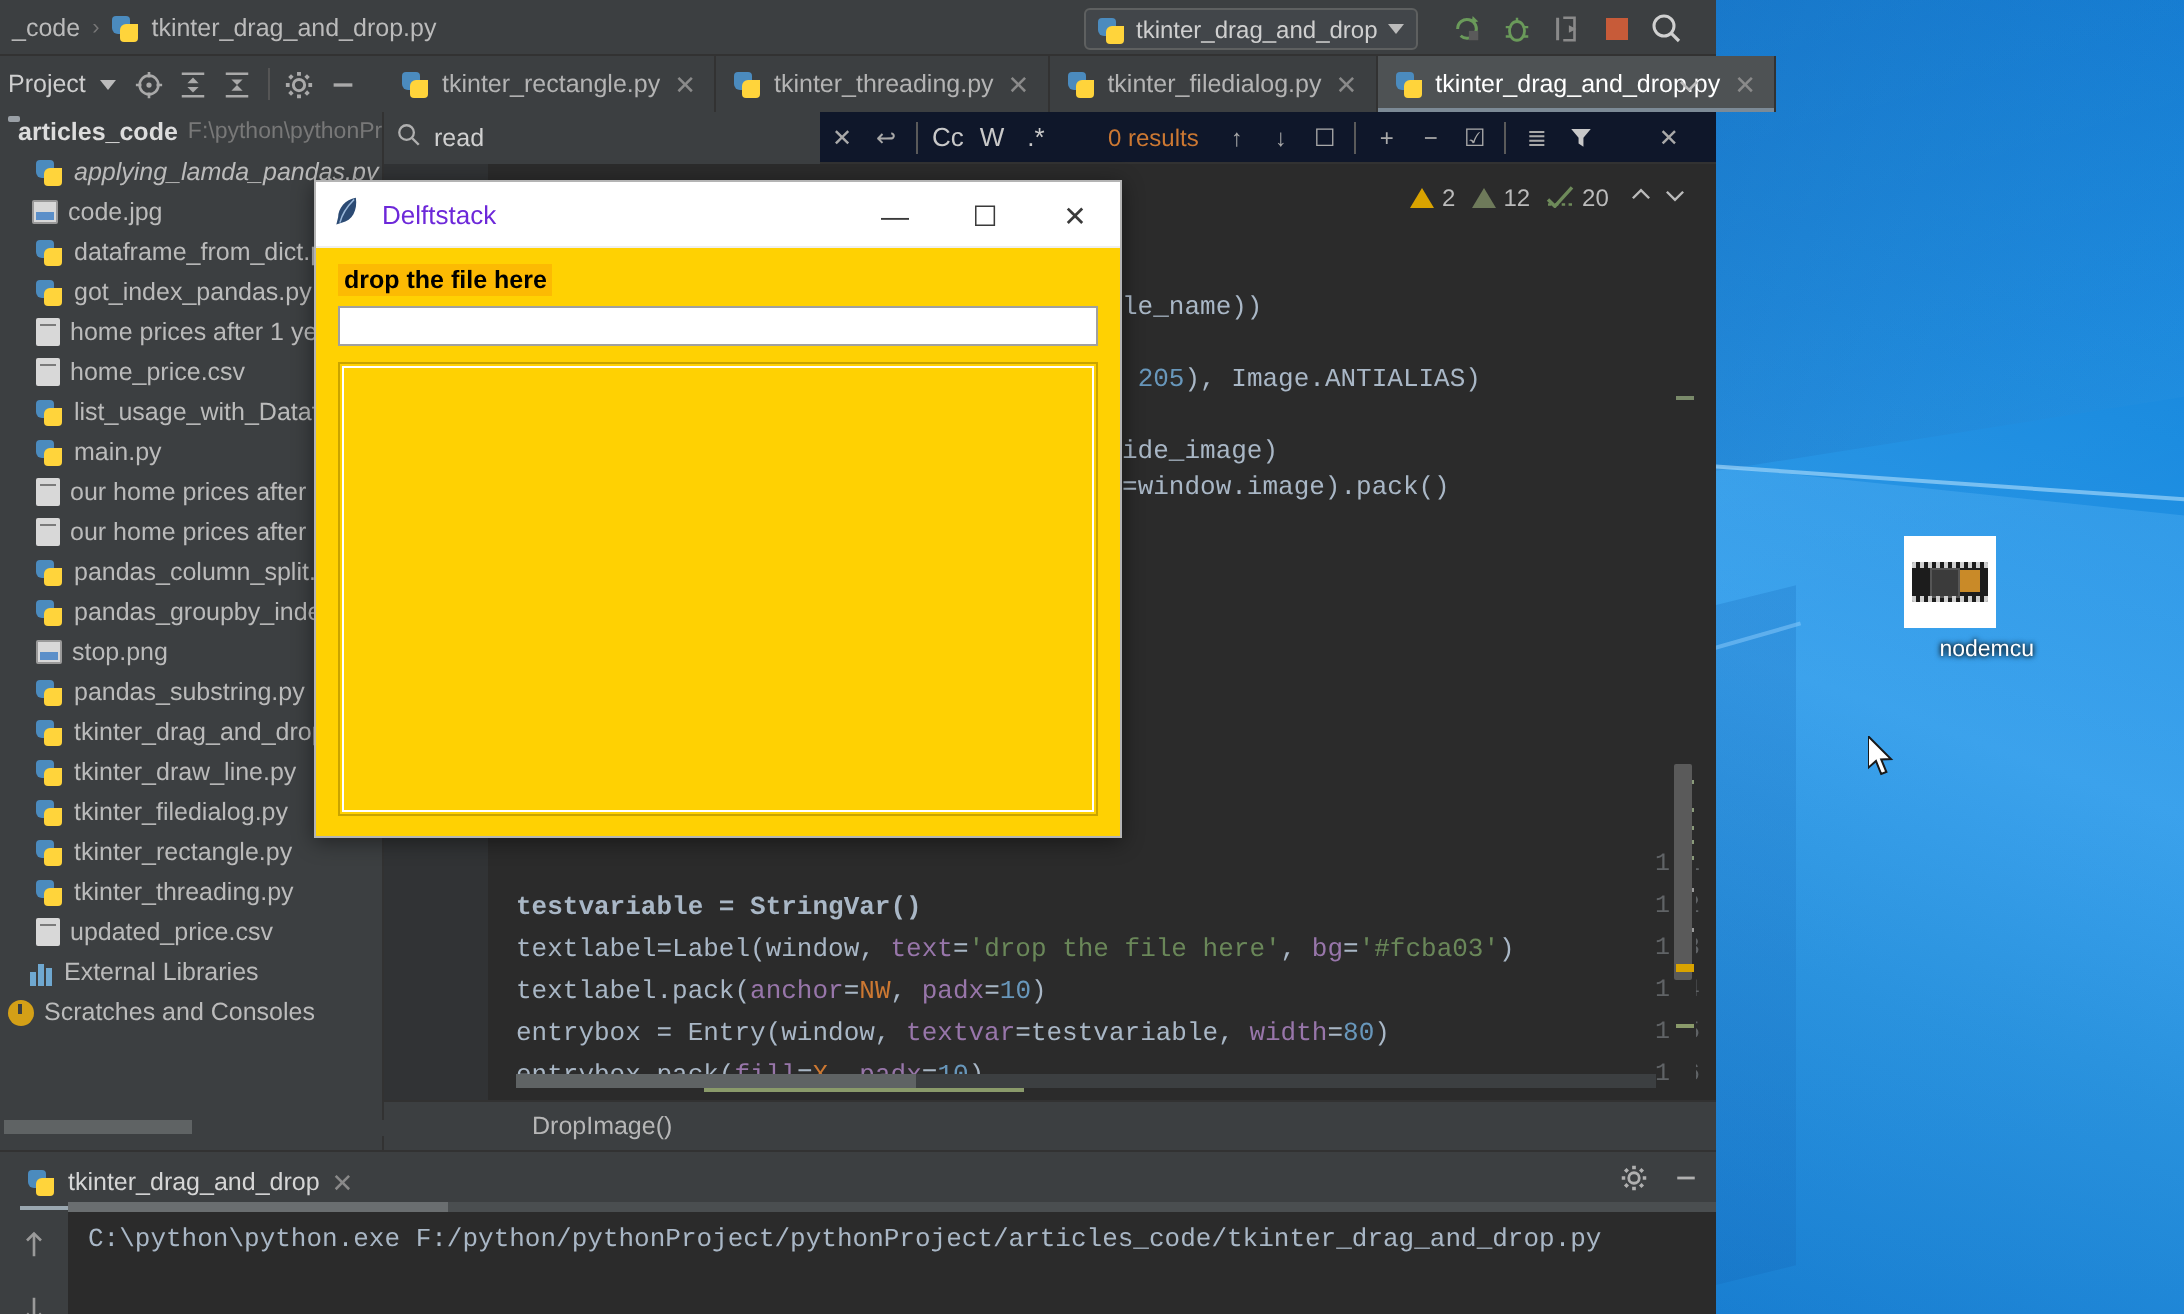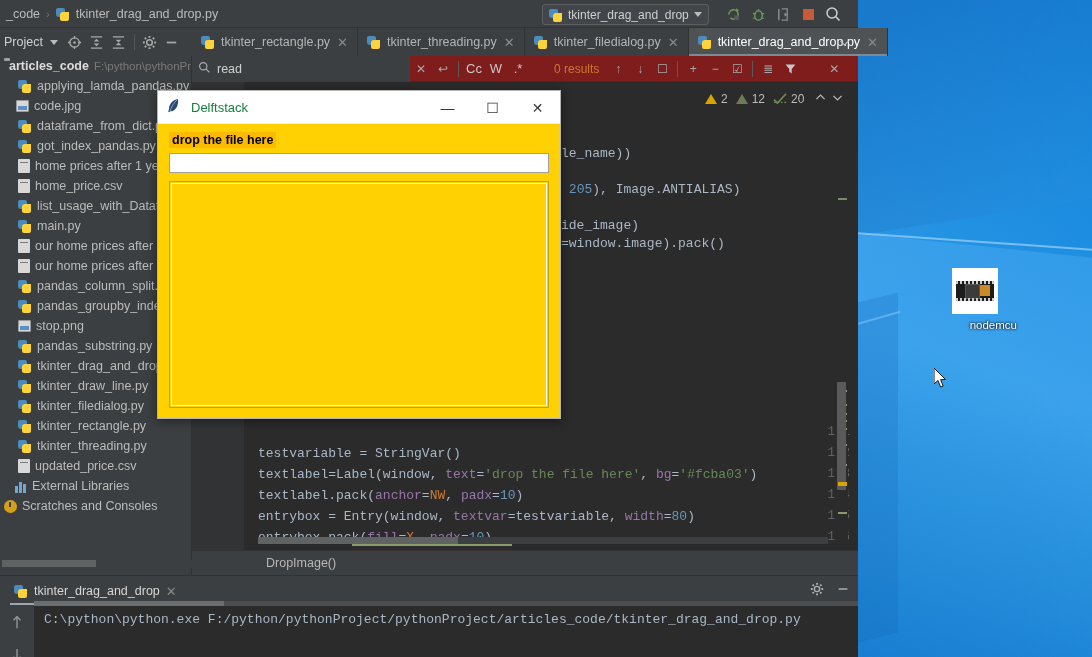--- a/index.html
+++ b/index.html
@@ -142,21 +142,21 @@
   .img-icon { width:13px;height:12px;background:#d8d8d8;border:1px solid #9a9a9a;border-radius:1px; position:relative; }
   .img-icon:after { content:""; position:absolute; left:1px; bottom:1px; width:9px;height:4px;background:#5b8fc9; }
   .lib-icon { width:12px; height:13px; display:flex; gap:1.5px; align-items:flex-end; }
   .lib-icon i { display:block; width:2.5px; background:#6fa8d0; }
   .clock-icon { width:13px;height:13px;border-radius:50%;background:#d4a017; position:relative; }
   .clock-icon:after{content:"";position:absolute;left:5px;top:2px;width:1.5px;height:5px;background:#3c3f41;}
 
   
   #findbar {
     position:absolute; left:192px; top:56px; width:666px; height:26px;
-    background:#7f1d1d; display:flex; align-items:center; border-bottom:1px solid #323232;
+    background:#0f172a; display:flex; align-items:center; border-bottom:1px solid #323232;
   }
   #find-input-wrap { width:218px; height:26px; background:#3c3f41; display:flex; align-items:center; gap:6px; padding:0 6px; }
   #find-text { color:#d0d0d0; font-size:12.5px; }
   .fb-icon { width:22px;height:22px;display:flex;align-items:center;justify-content:center;color:#a9a9a9;font-size:12px; }
   #find-results { color:#cc7832; font-size:12px; margin-left:25px; margin-right:8px; }
   .fb-sep { width:1px;height:16px;background:#5a5a5a;margin:0 4px; }
 
   
   #inspections {
     position:absolute; left:705px; top:88px; height:22px;
@@ -216,21 +216,21 @@
   
   #tk-window {
     position:absolute; left:157px; top:90px; width:404px; height:329px;
     background:#ffd102; border:1px solid #b4b4b4;
     box-shadow: 0 2px 10px rgba(0,0,0,.45);
   }
   #tk-title {
     height:33px; background:#ffffff; display:flex; align-items:center; padding-left:8px;
     border-bottom:1px solid #efefef;
   }
-  #tk-title .tk-name { color:#15803d; font-size:13px; margin-left:10px; }
+  #tk-title .tk-name { color:#6d28d9; font-size:13px; margin-left:10px; }
   #tk-wbtns { position:absolute; right:0; top:0; height:33px; display:flex; }
   #tk-wbtns div { width:45px; height:33px; display:flex; align-items:center; justify-content:center; color:#3a3a3a; font-size:14px; }
   #tk-label {
     position:absolute; left:11px; top:41px; background:#fcba03; color:#000000;
     font-size:12.5px; font-weight:bold; padding:1px 3px;
   }
   #tk-entry {
     position:absolute; left:11px; top:62px; width:380px; height:20px;
     background:#ffffff; border:1px solid #a0a0a0;
   }
@@ -399,21 +399,21 @@
       </svg>
   </div>
 
   <div id="project-panel">
     <div class="tree-row root">
       <span class="folder-icon"></span>
       <span class="name">articles_code</span>
       <span class="path">F:\python\pythonPr</span>
     </div>
     <div id="tree-items">
-        <div class="tree-row" style="padding-left: 18px;">
+        <div class="tree-row" style="padding-left: 18px; font-style: italic;">
           <span class="pyfile-icon">
             <i class="p1"></i>
             <i class="p2"></i>
           </span>
           <span class="name">applying_lamda_pandas.py</span>
         </div>
         <div class="tree-row" style="padding-left: 16px;">
           <span class="img-icon"></span>
           <span class="name">code.jpg</span>
         </div>
@@ -580,21 +580,21 @@
     <div id="gutter"></div>
     <div id="code-layer">
         <div class="codeline" style="top: 10px; left: 330px;"><span class="c">able</span></div>
         <div class="codeline" style="top: 28px; left: 330px;">()</div>
         <div class="codeline" style="top: 64px; left: 330px;">ow.file_name))</div>
         <div class="codeline" style="top: 100px; left: 330px;">(<span class="n">300</span>, <span class="n">205</span>), Image.ANTIALIAS)</div>
         <div class="codeline" style="top: 136px; left: 330px;">e(reside_image)</div>
         <div class="codeline" style="top: 154px; left: 330px;"><span class="d">image</span>=window.image).pack()</div>
         <div class="lineno" style="top: 343px;">121</div>
         <div class="lineno" style="top: 364px;">122</div>
-        <div class="codeline" style="top: 364px;">testvariable = StringVar()</div>
+        <div class="codeline" style="top: 364px; font-weight: bold;">testvariable = StringVar()</div>
         <div class="lineno" style="top: 385px;">123</div>
         <div class="codeline" style="top: 385px;">textlabel=Label(window, <span class="d">text</span>=<span class="s">'drop the file here'</span>, <span class="d">bg</span>=<span class="s">'#fcba03'</span>)</div>
         <div class="lineno" style="top: 406px;">124</div>
         <div class="codeline" style="top: 406px;">textlabel.pack(<span class="d">anchor</span>=<span class="k">NW</span>, <span class="d">padx</span>=<span class="n">10</span>)</div>
         <div class="lineno" style="top: 427px;">125</div>
         <div class="codeline" style="top: 427px;">entrybox = Entry(window, <span class="d">textvar</span>=testvariable, <span class="d">width</span>=<span class="n">80</span>)</div>
         <div class="lineno" style="top: 448px;">126</div>
         <div class="codeline" style="top: 448px;">entrybox.pack(<span class="d">fill</span>=<span class="k">X</span>, <span class="d">padx</span>=<span class="n">10</span>)</div>
       </div>
     <div id="editor-vscroll"></div>

